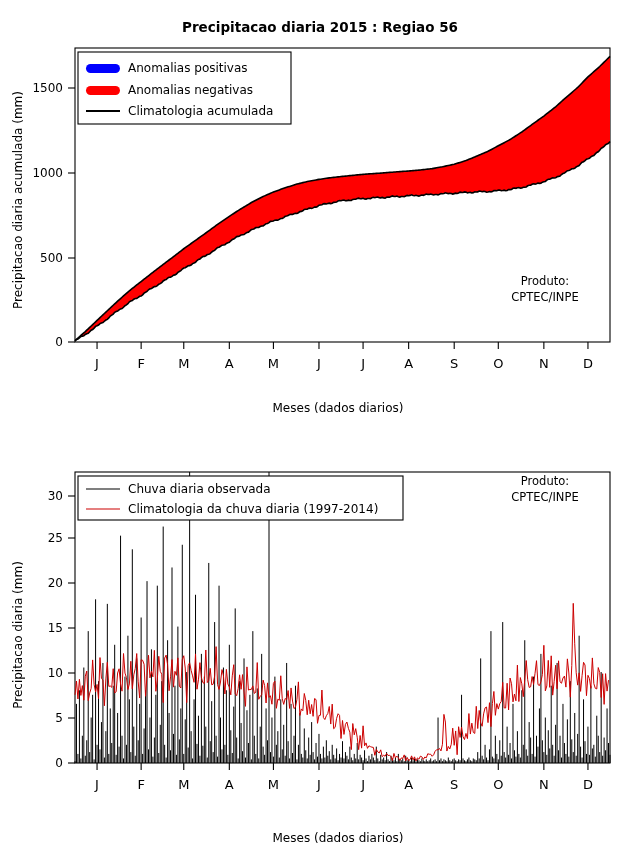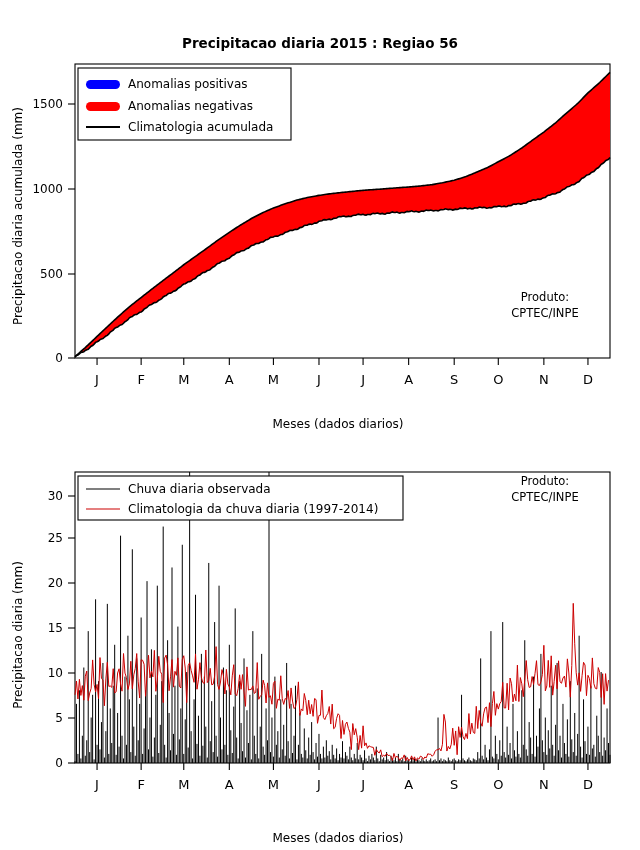--- a/index.html
+++ b/index.html
@@ -22,21 +22,21 @@
     width: 640px;
     height: 850px;
   }
   svg.plot {
     display: block;
   }
   .panel {
     position: absolute;
     left: 0;
   }
-  #panel-top { top: 16px; width: 640px; height: 430px; }
+  #panel-top { top: 0; width: 640px; height: 430px; }
   #panel-bottom { top: 430px; width: 640px; height: 420px; }
   text {
     font-family: "DejaVu Sans", sans-serif;
     fill: #000000;
   }
   .title-text { font-size: 13.5px; font-weight: bold; text-anchor: middle; }
   .axis-title { font-size: 12px; text-anchor: middle; }
   .tick-label { font-size: 12px; }
   .month-label { font-size: 13px; text-anchor: middle; }
   .legend-text { font-size: 12px; }

